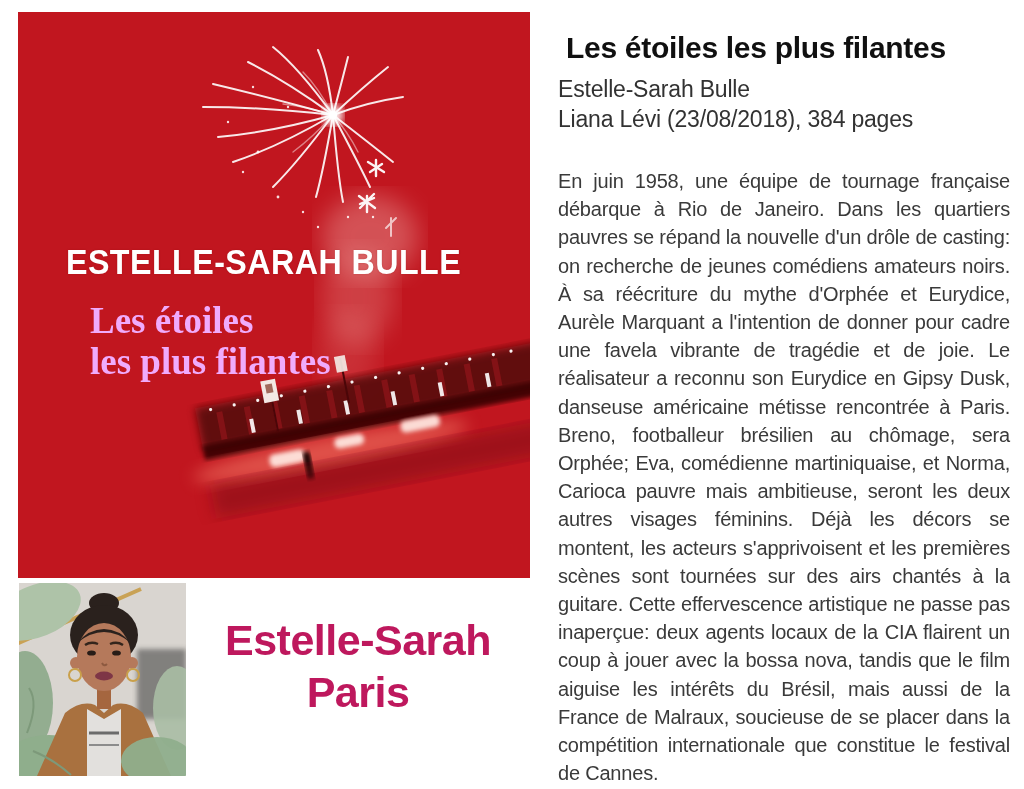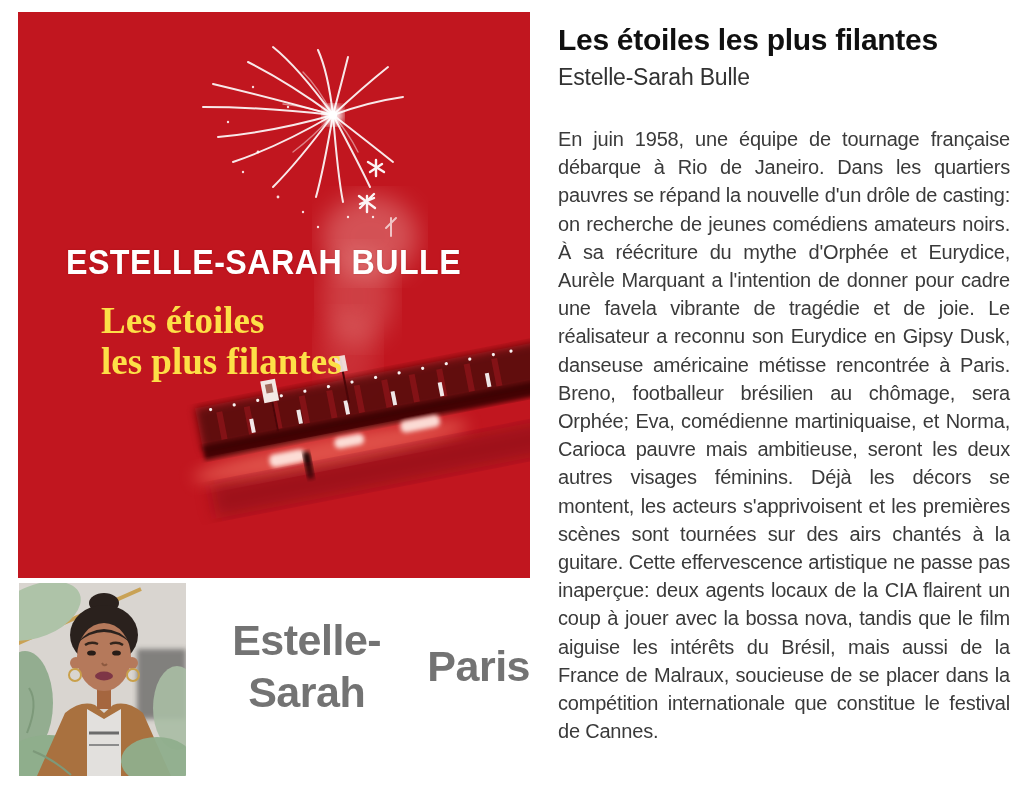--- a/index.html
+++ b/index.html
@@ -13,38 +13,38 @@
     background:#c1161f;overflow:hidden;
   }
   .cover svg{position:absolute;left:0;top:0;width:100%;height:100%;}
   .cover-author{
     position:absolute;left:48px;top:230px;width:460px;
     color:#ffffff;font-weight:bold;font-size:35px;letter-spacing:0.5px;
     transform:scaleX(0.92);transform-origin:left;white-space:nowrap;
     text-shadow:0 0 2px rgba(120,0,0,.3);
   }
   .cover-title{
-    position:absolute;left:83px;top:288px;
+    position:absolute;left:72px;top:288px;
     font-family:"Liberation Serif",serif;font-weight:bold;
-    color:#fde047;font-size:37px;line-height:41px;
+    color:#f0abfc;font-size:37px;line-height:41px;
   }
   
   .author-photo{
     position:absolute;left:19px;top:583px;width:167px;height:193px;overflow:hidden;background:#d9d5d0;
   }
   .author-name{
     position:absolute;left:186px;top:583px;width:344px;height:166px;
-    display:flex;flex-direction:row;justify-content:center;align-items:center;
-    color:#737373;font-weight:bold;font-size:43px;line-height:52px;text-align:center;
+    display:flex;flex-direction:column;justify-content:center;align-items:center;
+    color:#be185d;font-weight:bold;font-size:43px;line-height:52px;text-align:center;
     letter-spacing:-0.5px;
   }
   
   .details{position:absolute;left:558px;top:22px;width:452px;}
   .book-title{
-    margin:0;font-size:30px;font-weight:bold;color:#101010;letter-spacing:-0.3px;line-height:36px;
+    margin:8px;font-size:30px;font-weight:bold;color:#101010;letter-spacing:-0.3px;line-height:36px;
   }
   .meta{margin-top:4px;font-size:23px;color:#323232;line-height:30px;letter-spacing:-0.2px;}
   .meta div{white-space:nowrap;}
   .description{
     margin:0;margin-top:33px;font-size:20px;line-height:28.2px;color:#3a3a3a;
     text-align:justify;letter-spacing:-0.2px;
   }
 </style>
 </head>
 <body>
@@ -226,17 +226,18 @@
 
   <div class="author-name">
     <div>Estelle-Sarah</div>
     <div>Paris</div>
   </div>
 
   <div class="details">
     <h1 class="book-title">Les étoiles les plus filantes</h1>
     <div class="meta">
       <div>Estelle-Sarah Bulle</div>
+      <div>Liana Lévi (23/08/2018), 384 pages</div>
     </div>
     <p class="description">En juin 1958, une équipe de tournage française débarque à Rio de Janeiro. Dans les quartiers pauvres se répand la nouvelle d'un drôle de casting: on recherche de jeunes comédiens amateurs noirs. À sa réécriture du mythe d'Orphée et Eurydice, Aurèle Marquant a l'intention de donner pour cadre une favela vibrante de tragédie et de joie. Le réalisateur a reconnu son Eurydice en Gipsy Dusk, danseuse américaine métisse rencontrée à Paris. Breno, footballeur brésilien au chômage, sera Orphée; Eva, comédienne martiniquaise, et Norma, Carioca pauvre mais ambitieuse, seront les deux autres visages féminins. Déjà les décors se montent, les acteurs s'apprivoisent et les premières scènes sont tournées sur des airs chantés à la guitare. Cette effervescence artistique ne passe pas inaperçue: deux agents locaux de la CIA flairent un coup à jouer avec la bossa nova, tandis que le film aiguise les intérêts du Brésil, mais aussi de la France de Malraux, soucieuse de se placer dans la compétition internationale que constitue le festival de Cannes.</p>
   </div>
 
 </div>
 
 </body></html>

